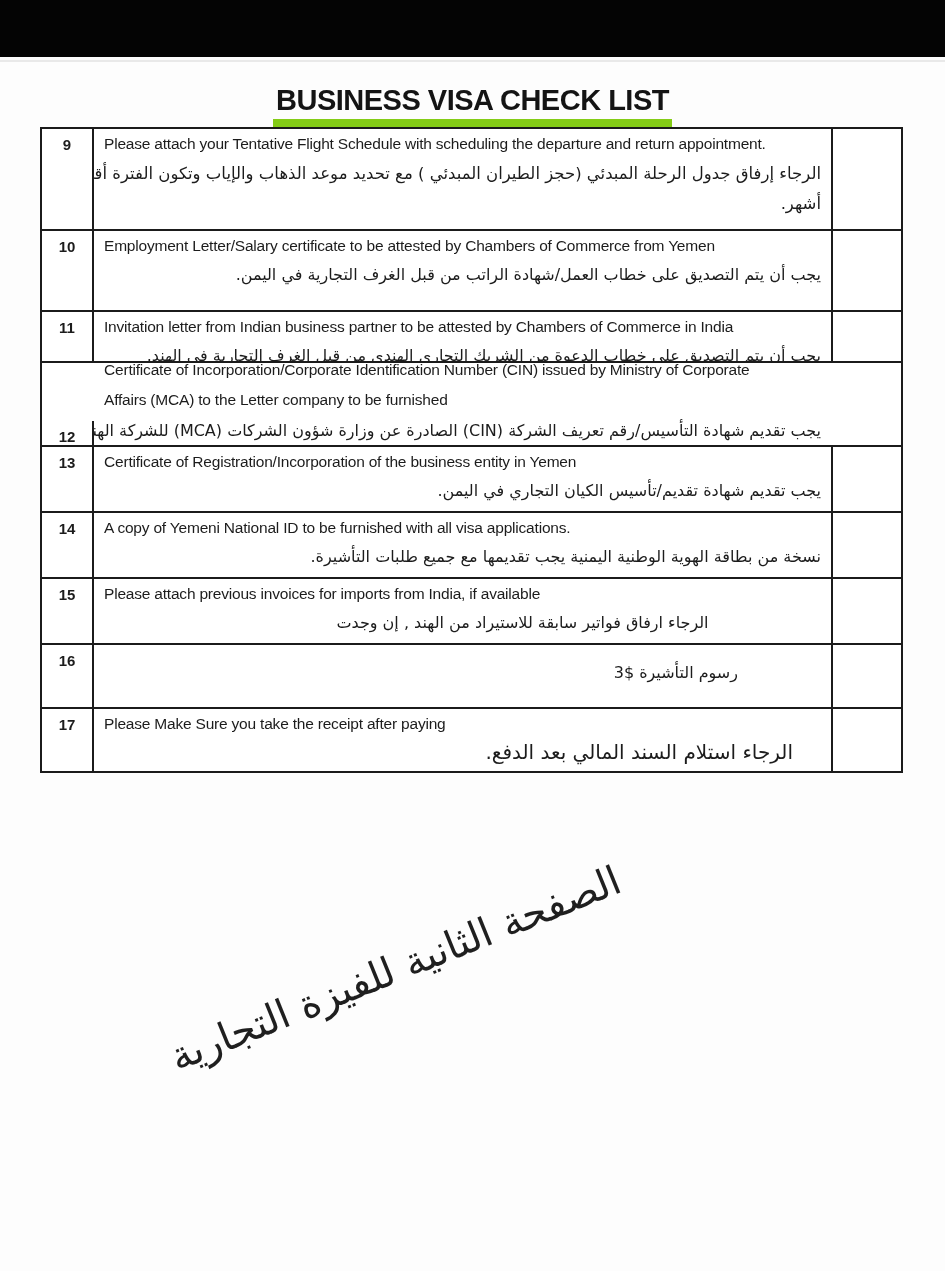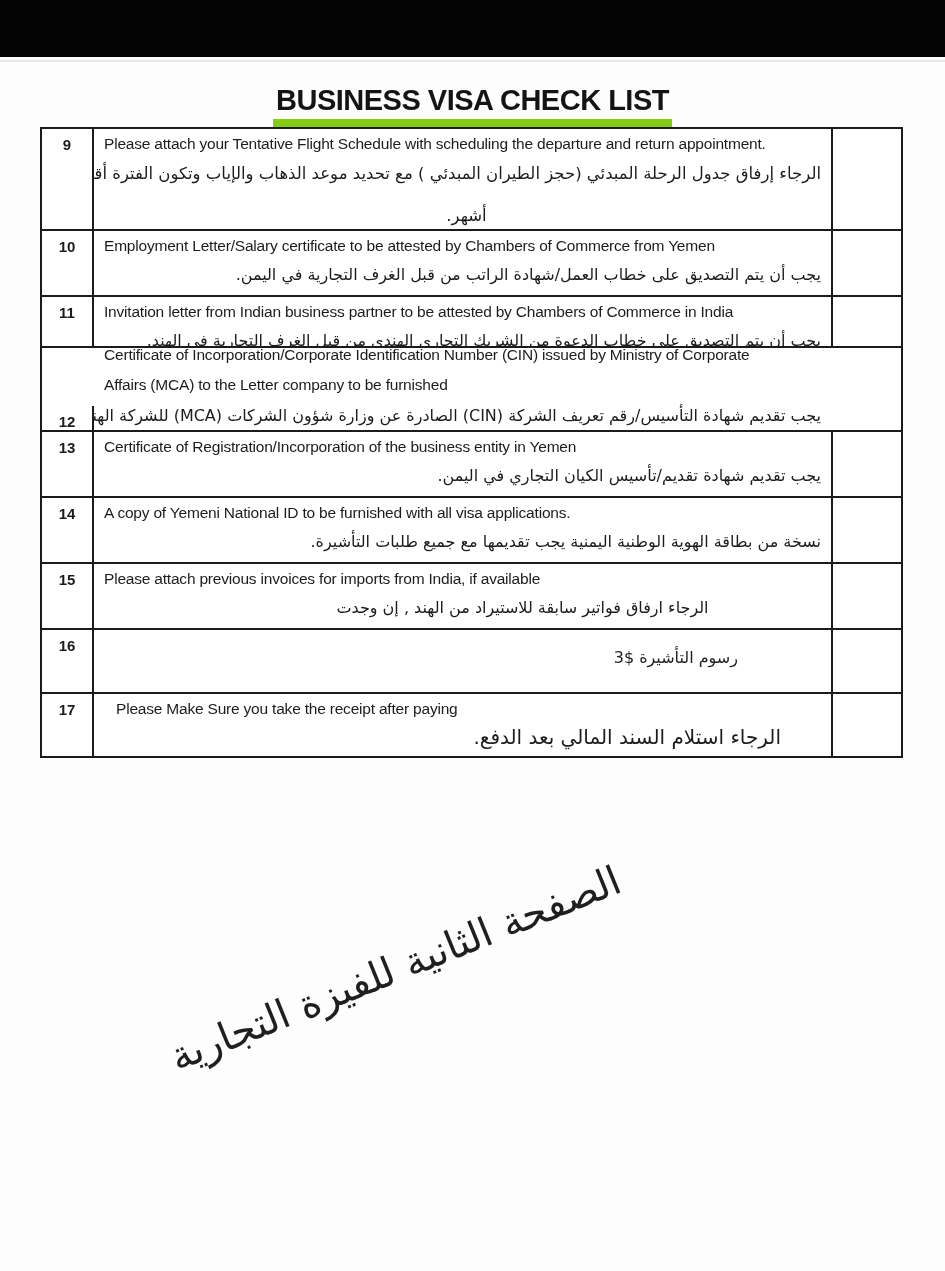--- a/index.html
+++ b/index.html
@@ -75,31 +75,31 @@
     font-family:"DejaVu Sans",sans-serif;
     font-size:16px;line-height:28px;
     text-align:right;
     color:#1c1c1c;
     margin-top:4px;
     padding-left:2px;
     white-space:nowrap;
   }
   
   .r9{height:100px;}
-  .r10{height:66px;}
+  .r10{height:81px;}
   .r11{height:51px;}
   .r12{height:84px;align-items:flex-end;}
   .r13{height:66px;}
   .r14{height:66px;}
   .r15{height:66px;}
   .r16{height:64px;}
-  .r17{height:64px;gap:12px;}
+  .r17{height:64px;}
   .r9 .ar{font-size:16.5px;line-height:33px;margin-top:2px;letter-spacing:-0.3px;}
   .r9 .ar-left{
-    text-align:center;line-height:28px;margin-top:12px;padding-left:8px;
+    text-align:right;line-height:28px;margin-top:0;padding-left:8px;
   }
   .r12 .ar{margin-top:6px;}
   .r15 .ar{text-align:center;padding-left:120px;}
   .r16 .ar{padding-right:83px;margin-top:10px;}
   .r17 .ar{font-size:20px;line-height:30px;padding-right:28px;margin-top:2px;}
   .watermark{
     position:absolute;
     left:147px;top:945px;
     width:500px;height:56px;
     transform:rotate(-22deg);

